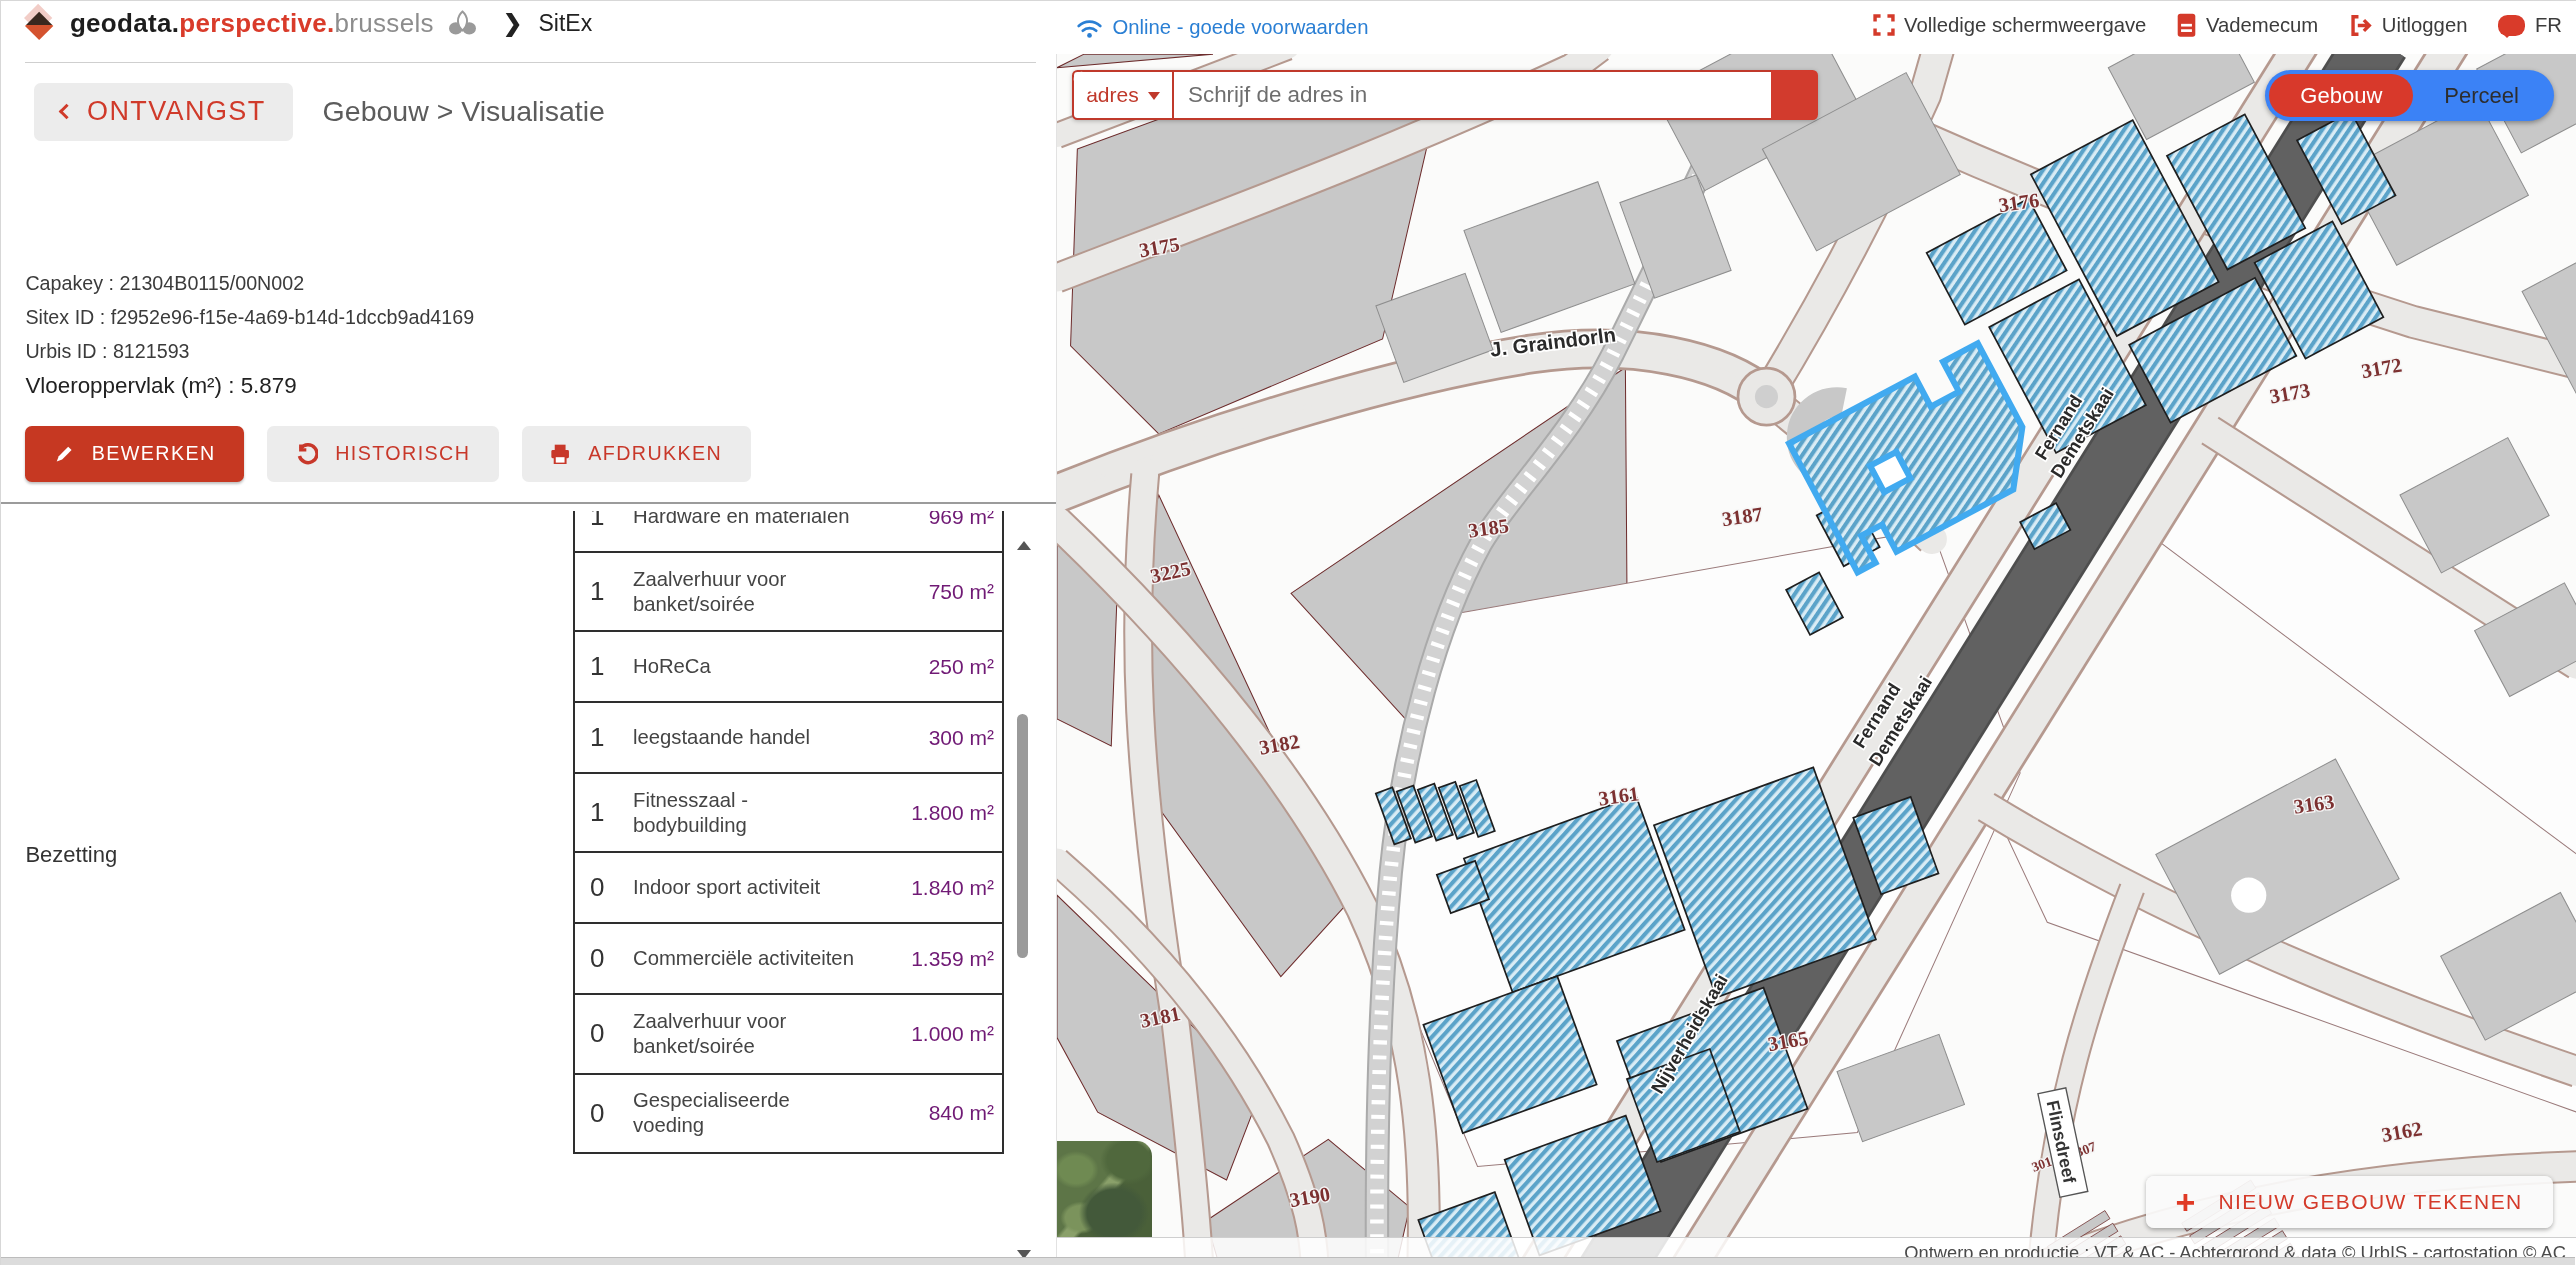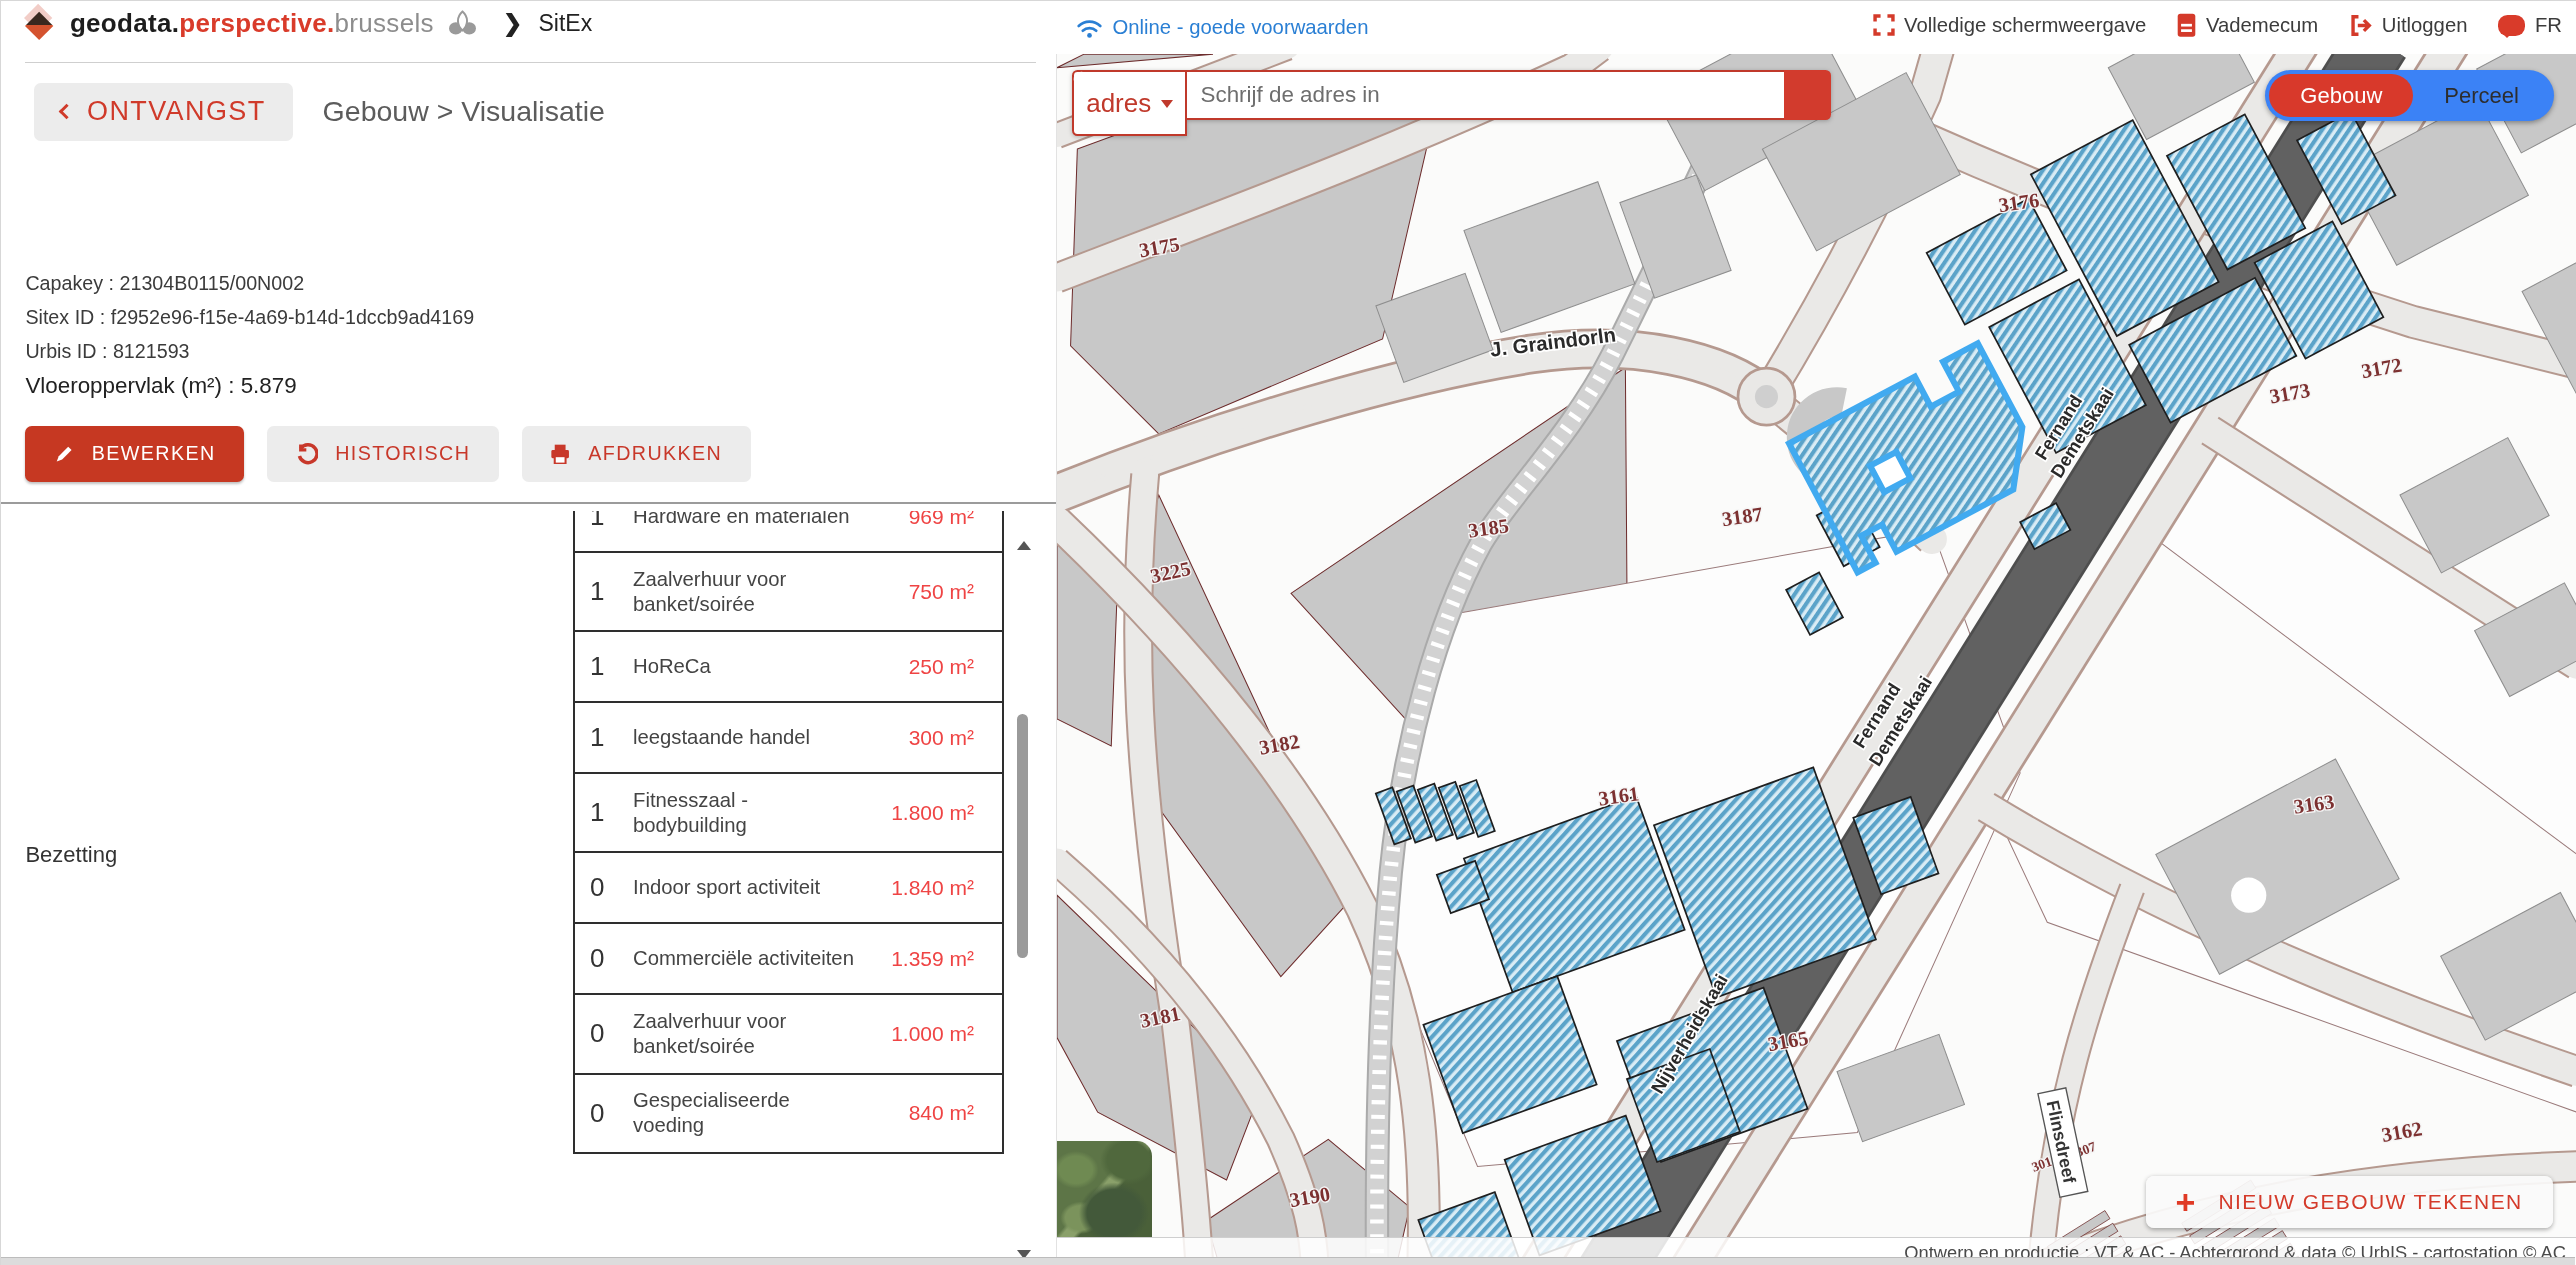--- a/index.html
+++ b/index.html
@@ -44,34 +44,34 @@
      font-size:19.7px; letter-spacing:1.4px; cursor:pointer; background:#ececec; color:#c8382a; }
   .abtn.primary { background:#c63822; color:#fff; box-shadow:0 2px 2.7px rgba(0,0,0,.25); }
   .sep { position:absolute; left:0px; right:0px; top:448px; border-top:2px solid #9b9b9b; }
   .section-label { position:absolute; left:24.4px; top:788px; color:#333; font-size:22px; }
 
   .occ-table { position:absolute; left:572px; top:457px; width:431px; height:785px; overflow:hidden; }
   .occ-inner { margin-top:-31px; border:2px solid #2e2e2e; border-bottom:none; }
   .occ-row { display:flex; align-items:center; border-bottom:2px solid #2e2e2e; padding:13.6px 0; min-height:71px; }
   .occ-count { width:58px; padding-left:15px; font-size:26px; color:#333; }
   .occ-label { flex:1; font-size:20.3px; line-height:25px; color:#444; padding-right:6.8px; }
-  .occ-area { width:129px; text-align:right; padding-right:28px; font-size:21px; color:#ef4444; white-space:nowrap; }
+  .occ-area { width:129px; text-align:right; padding-right:8px; font-size:21px; color:#701a75; white-space:nowrap; }
 
   .tscroll { position:absolute; left:1013px; top:457px; width:17.6px; height:773px; }
   .tri-up { position:absolute; left:2.7px; top:23px; width:0; height:0; border:7.5px solid transparent; border-bottom:9.5px solid #555; cursor:pointer; }
   .tri-down { position:absolute; left:2.7px; bottom:17.6px; width:0; height:0; border:7.5px solid transparent; border-top:9.5px solid #555; cursor:pointer; }
   .thumb { position:absolute; left:3.4px; top:203px; width:10.2px; height:244px; background:#9a9a9a; border-radius:5.4px; cursor:pointer; }
 
   
   .map { position:absolute; left:1056px; top:53px; width:1520px; height:1213px; background:#fdfdfc; overflow:hidden; }
   .map svg { position:absolute; left:0; top:0; }
 
   .searchbar { position:absolute; left:15px; top:16.3px; display:flex; z-index:20; filter:drop-shadow(0 1.4px 2px rgba(0,0,0,.25)); }
   .adres-box { display:flex; align-items:center; gap:9.5px; background:#fff; border:2.7px solid #c0392b;
-     border-radius:5.4px 0 0 5.4px; padding:0 12.2px; height:66px; color:#c0392b; font-size:26px; cursor:pointer; }
+     border-radius:5.4px 0 0 5.4px; padding:0 12.2px; height:50px; color:#c0392b; font-size:21px; cursor:pointer; }
   .tri-red { width:0; height:0; border:6.1px solid transparent; border-top:8.1px solid #c0392b; margin-top:6.8px; }
   .search-input { width:597px; height:50px; border:2.7px solid #c0392b; border-left:none; border-right:none;
      font-size:22.4px; padding:0 13.6px; color:#333; outline:none; font-family:"Liberation Sans",sans-serif; }
   .search-input::placeholder { color:#6e6e6e; }
   .search-btn { width:47px; height:50px; background:#d23b2d; border:none; border-radius:0 5.4px 5.4px 0; cursor:pointer;
      display:flex; align-items:center; justify-content:center; }
 
   .layer-toggle { position:absolute; right:23px; top:16.3px; background:#3b82f6; border-radius:30px; padding:4.1px;
      display:flex; align-items:center; z-index:20; box-shadow:0 2px 5.4px rgba(0,0,0,.35); }
   .seg { font-size:22px; padding:0 31px; height:43px; display:flex; align-items:center; border-radius:24.4px; cursor:pointer; }

